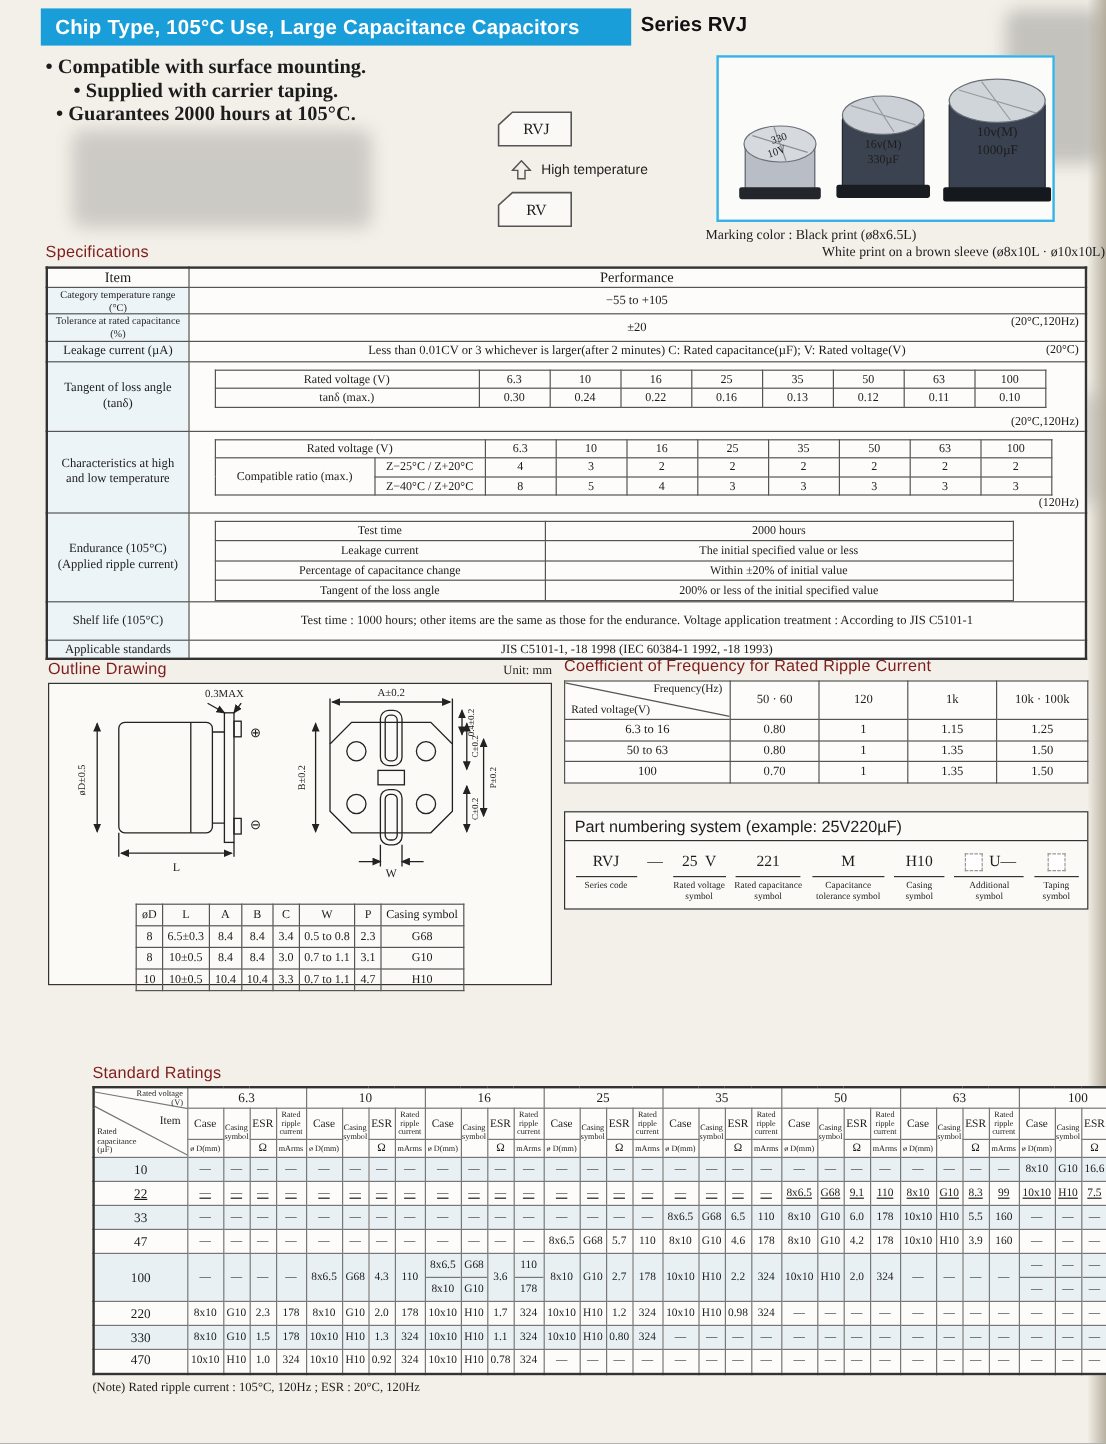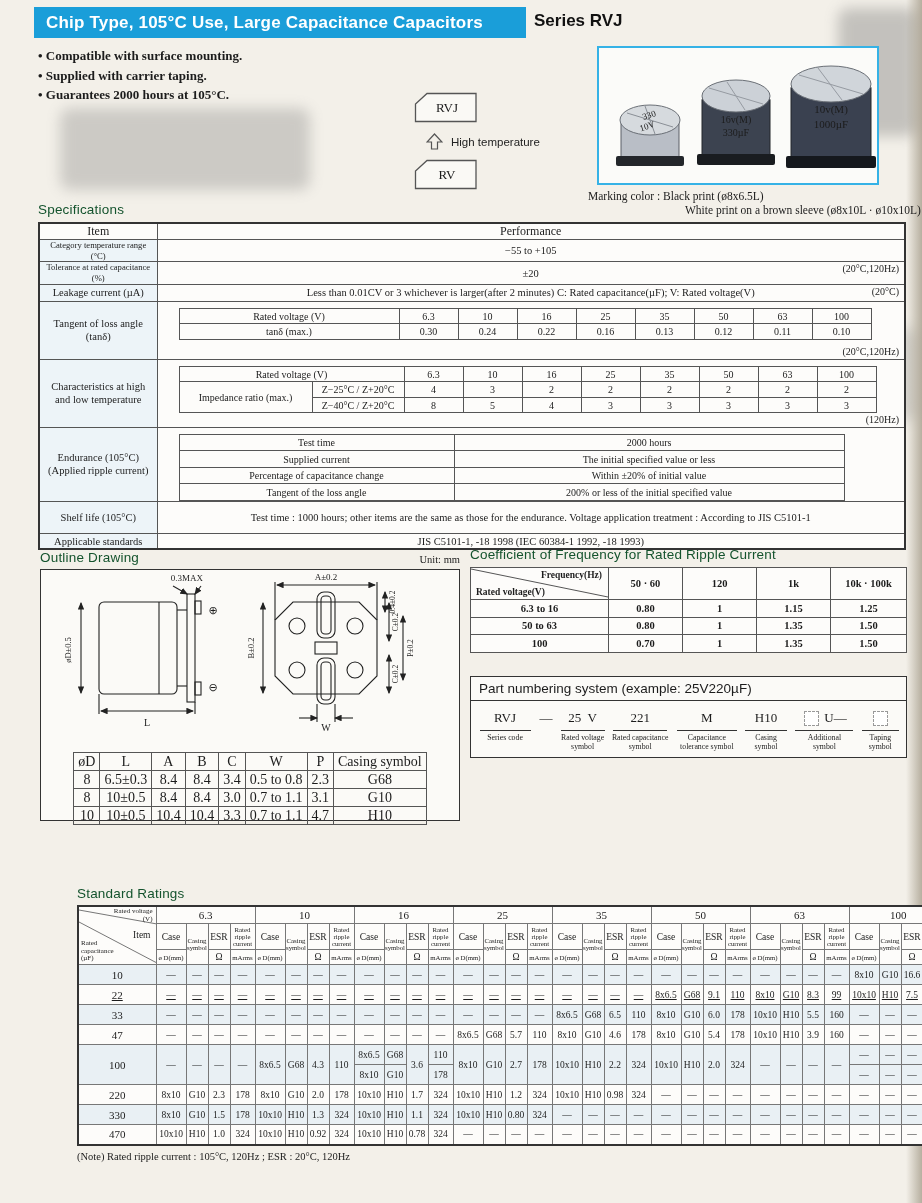--- a/index.html
+++ b/index.html
@@ -7,34 +7,34 @@
         font-family:"Liberation Serif",serif;color:#1c1c1c;}
   .edge-shade{position:absolute;right:0;top:0;bottom:0;width:16px;
         background:linear-gradient(to right, rgba(180,170,150,0), rgba(150,140,120,.65));}
   .ghost{position:absolute;filter:blur(7px);opacity:.28;background:#6a6a6a;border-radius:10px;}
   
   .hdr-bar{position:absolute;left:34px;top:7px;width:492px;height:31px;background:#1a9ed9;
         display:flex;align-items:center;padding-left:12px;box-sizing:border-box;}
   .hdr-bar span{color:#fff;font-family:"Liberation Sans",sans-serif;font-weight:bold;font-size:17px;letter-spacing:.2px;}
   .hdr-series{position:absolute;left:534px;top:11px;font-family:"Liberation Sans",sans-serif;
         font-weight:bold;font-size:17px;color:#111;}
-  .features{position:absolute;left:38px;top:46px;font-weight:bold;font-size:13px;line-height:19.5px;}
+  .features{position:absolute;left:38px;top:46px;font-weight:bold;font-size:17px;line-height:19.5px;text-align:center;}
   .features div:before{content:"• ";}
   
   .flow{position:absolute;left:414px;top:92px;width:170px;}
   .flow svg{display:block;}
   .flow-arrow-row{display:flex;align-items:center;margin:10px 0 9px 12px;}
   .flow-arrow-label{font-size:11.5px;margin-left:8px;font-family:"Liberation Sans",sans-serif;color:#222;text-align:right;}
   
   .photo-box{position:absolute;left:597px;top:46px;width:282px;height:139px;background:#fbfbf9;
         border:2.5px solid #35b2e6;box-sizing:border-box;}
   .marking{position:absolute;left:588px;top:189px;font-size:11.5px;line-height:14px;}
   .marking .l2{padding-left:97px;}
   
-  .sec-title{font-family:"Liberation Sans",sans-serif;font-size:13.5px;color:#14532d;letter-spacing:.2px;}
+  .sec-title{font-family:"Liberation Sans",sans-serif;font-size:13.5px;color:#7f1d1d;letter-spacing:.2px;}
   
   .spec-wrap{position:absolute;left:38px;top:202px;width:868px;}
   .spec-wrap .sec-title{margin-bottom:5px;}
   table{border-collapse:collapse;}
   .spec{width:868px;border:2px solid #333;table-layout:fixed;background:#fdfcfa;}
   .spec>tbody>tr>td,.spec>tbody>tr>th{border:1px solid #555;font-weight:normal;vertical-align:middle;padding:0 3px;box-sizing:border-box;}
   .spec .item{width:118px;text-align:center;background:#edf4f8;font-size:10.5px;line-height:1.25;}
   .spec .item.sm{font-size:8.6px;}
   .spec .hrow th{font-size:12px;text-align:center;height:16px;background:#fdfcfa;}
   .spec .center{text-align:center;font-size:10.5px;}
@@ -45,26 +45,26 @@
   .inner{border-collapse:collapse;margin:6px 0 0 18px;background:#fdfcfa;}
   .inner td{border:1px solid #555;text-align:center;font-size:10px;height:14.5px;padding:0 2px;}
   .inner td.lbl{font-size:10px;}
   .endur td{height:15.5px;}
   
   .outline-sec{position:absolute;left:40px;top:550px;width:420px;}
   .outline-head{display:flex;justify-content:space-between;align-items:flex-end;margin-bottom:4px;}
   .unit{font-size:10.5px;}
   .outline-box{border:1.5px solid #333;width:420px;height:252px;box-sizing:border-box;background:#fbfaf7;}
   .ol-table{margin:2px auto 0 auto;}
-  .ol-table td,.ol-table th{border:1px solid #555;font-weight:normal;font-size:14px;text-align:center;height:17px;padding:0 4px;}
+  .ol-table td,.ol-table th{border:1px solid #555;font-weight:normal;font-size:10px;text-align:center;height:17px;padding:0 4px;}
   
   .coeff-sec{position:absolute;left:470px;top:547px;width:437px;}
   .coeff-sec .sec-title{margin-bottom:5px;}
   .coeff{width:437px;border:1.5px solid #333;table-layout:fixed;background:#fdfcfa;}
-  .coeff th,.coeff td{border:1px solid #555;font-weight:bold;font-size:10.5px;text-align:center;height:16.5px;padding:0;}
+  .coeff th,.coeff td{border:1px solid #555;font-weight:normal;font-size:10.5px;text-align:center;height:16.5px;padding:0;}
   .coeff .corner{position:relative;height:31px;}
   .coeff .corner .ct{position:absolute;top:2px;right:6px;font-size:9.5px;}
   .coeff .corner .cb{position:absolute;bottom:2px;left:5px;font-size:9.5px;}
   .coeff .corner svg{position:absolute;left:0;top:0;}
   
   .pn-box{position:absolute;left:470px;top:676px;width:437px;border:1.5px solid #333;background:#fbfaf7;box-sizing:border-box;}
   .pn-title{font-family:"Liberation Sans",sans-serif;font-size:13.5px;padding:4px 8px;border-bottom:1.5px solid #333;}
   .pn-row{display:flex;padding:6px 4px 5px 4px;}
   .pn-seg{display:flex;flex-direction:column;align-items:center;}
   .pn-val{font-size:13px;height:22px;display:flex;align-items:center;white-space:pre;}
@@ -247,21 +247,21 @@
                     <td style="width: 54px;">6.3</td>
                     <td style="width: 54px;">10</td>
                     <td style="width: 54px;">16</td>
                     <td style="width: 54px;">25</td>
                     <td style="width: 54px;">35</td>
                     <td style="width: 54px;">50</td>
                     <td style="width: 54px;">63</td>
                     <td style="width: 54px;">100</td>
                   </tr>
                   <tr>
-                    <td class="lbl" rowspan="2" style="width: 128px;">Impedance ratio (max.)</td>
+                    <td class="lbl" rowspan="2" style="width: 128px;">Compatible ratio (max.)</td>
                     <td class="lbl" style="width: 87px;">Z−25°C / Z+20°C</td>
                     <td>4</td>
                     <td>3</td>
                     <td>2</td>
                     <td>2</td>
                     <td>2</td>
                     <td>2</td>
                     <td>2</td>
                     <td>2</td>
                   </tr>
@@ -287,21 +287,21 @@
           <div>(Applied ripple current)</div>
         </td>
         <td style="vertical-align:top;">
           <table class="inner endur">
                 <tbody id="endur-body">
                   <tr>
                     <td class="lbl" style="width: 270px;">Test time</td>
                     <td style="width: 385px;">2000 hours</td>
                   </tr>
                   <tr>
-                    <td class="lbl" style="width: 270px;">Supplied current</td>
+                    <td class="lbl" style="width: 270px;">Leakage current</td>
                     <td style="width: 385px;">The initial specified value or less</td>
                   </tr>
                   <tr>
                     <td class="lbl" style="width: 270px;">Percentage of capacitance change</td>
                     <td style="width: 385px; margin-left: 40px;">Within ±20% of initial value</td>
                   </tr>
                   <tr>
                     <td class="lbl" style="width: 270px;">Tangent of the loss angle</td>
                     <td style="width: 385px;">200% or less of the initial specified value</td>
                   </tr>
@@ -815,21 +815,21 @@
             <td class="rt-cell gs">8x6.5</td>
             <td class="rt-cell">G68</td>
             <td class="rt-cell">5.7</td>
             <td class="rt-cell">110</td>
             <td class="rt-cell gs">8x10</td>
             <td class="rt-cell">G10</td>
             <td class="rt-cell">4.6</td>
             <td class="rt-cell">178</td>
             <td class="rt-cell gs">8x10</td>
             <td class="rt-cell">G10</td>
-            <td class="rt-cell">5.4</td>
+            <td class="rt-cell">4.2</td>
             <td class="rt-cell">178</td>
             <td class="rt-cell gs">10x10</td>
             <td class="rt-cell">H10</td>
             <td class="rt-cell">3.9</td>
             <td class="rt-cell">160</td>
             <td class="rt-cell gs">—</td>
             <td class="rt-cell ">—</td>
             <td class="rt-cell ">—</td>
             <td class="rt-cell ">—</td>
           </tr>

